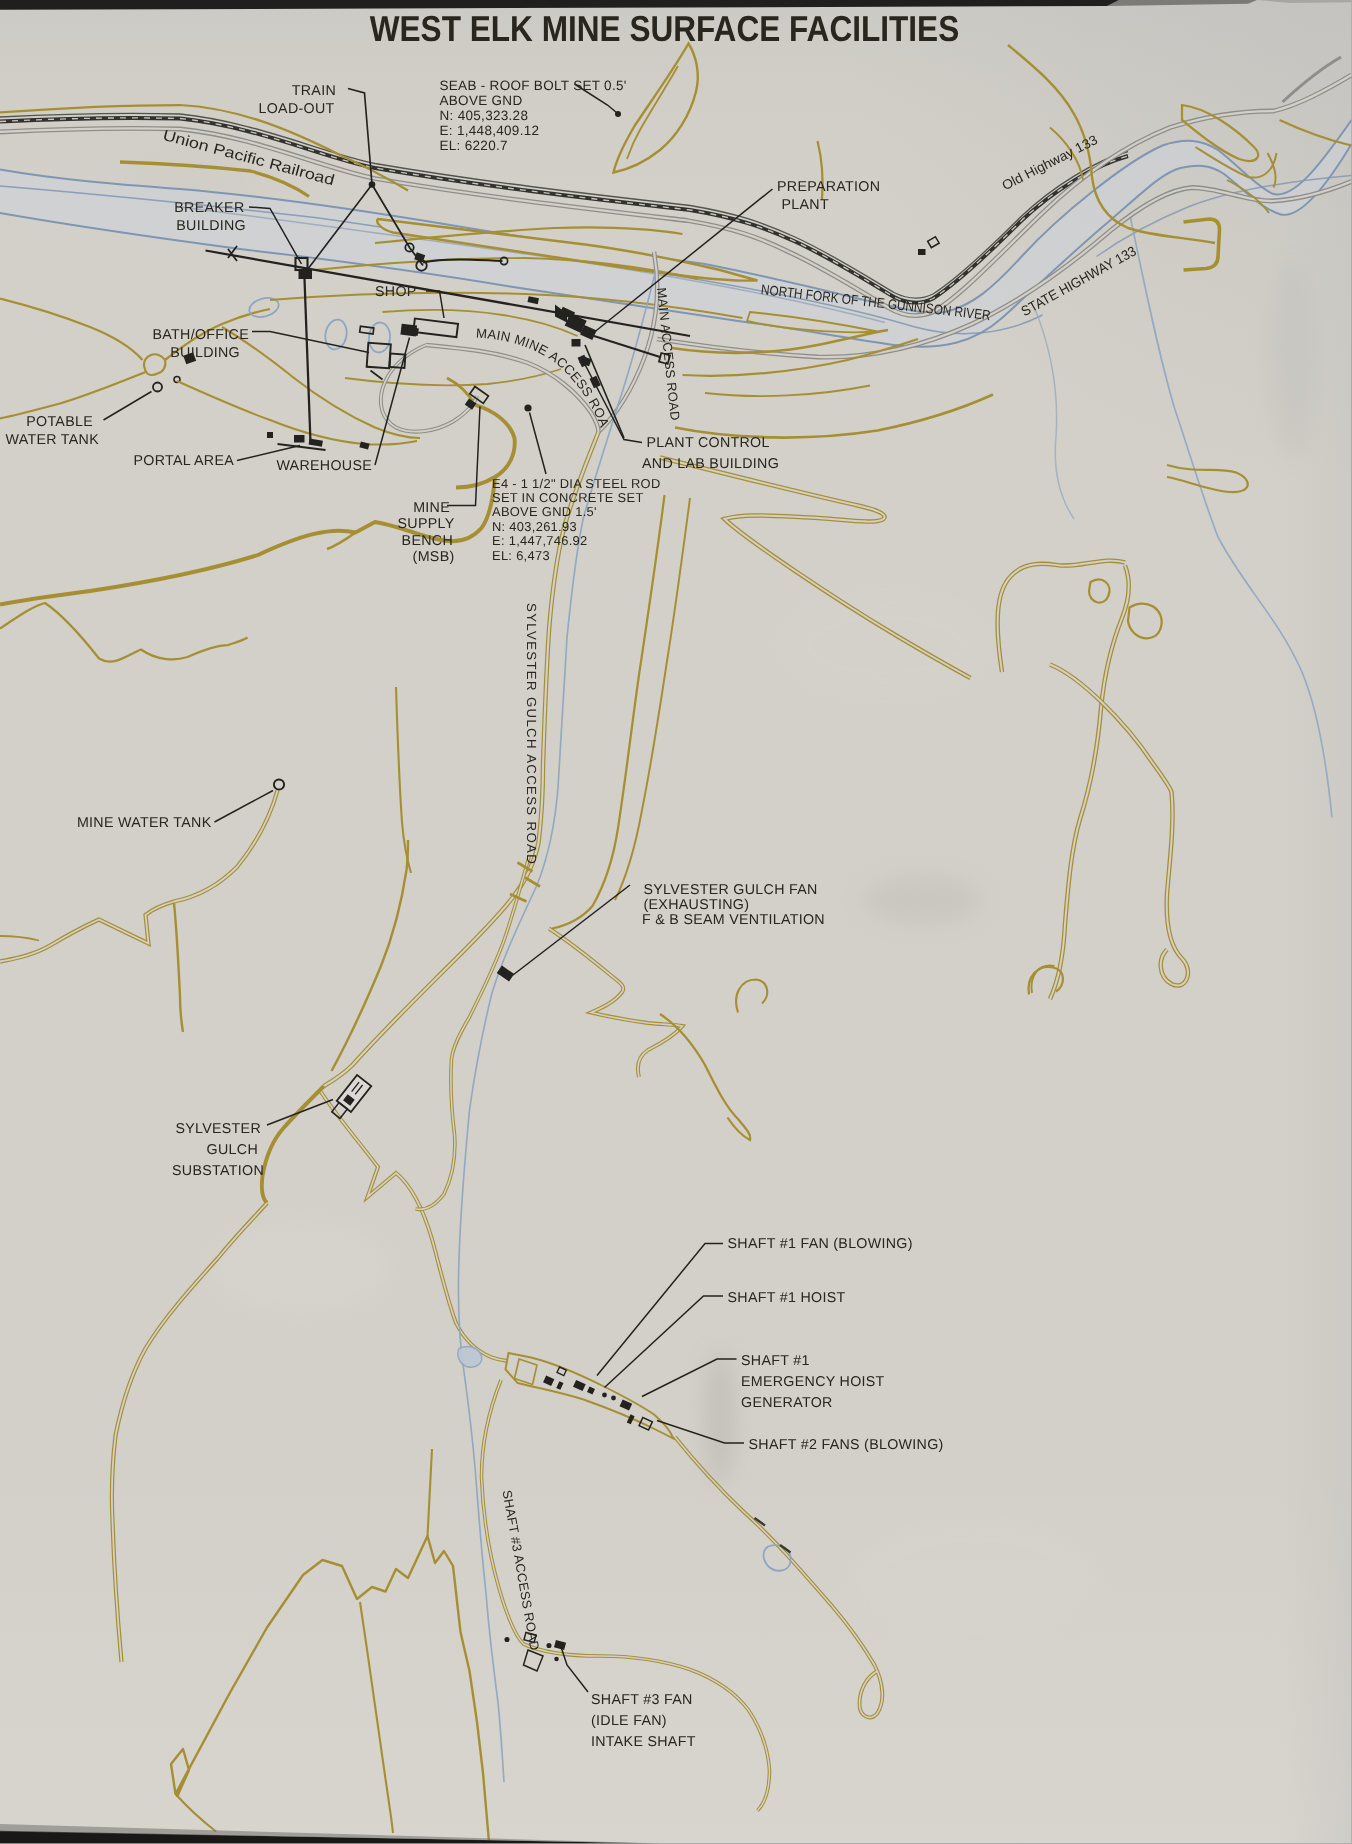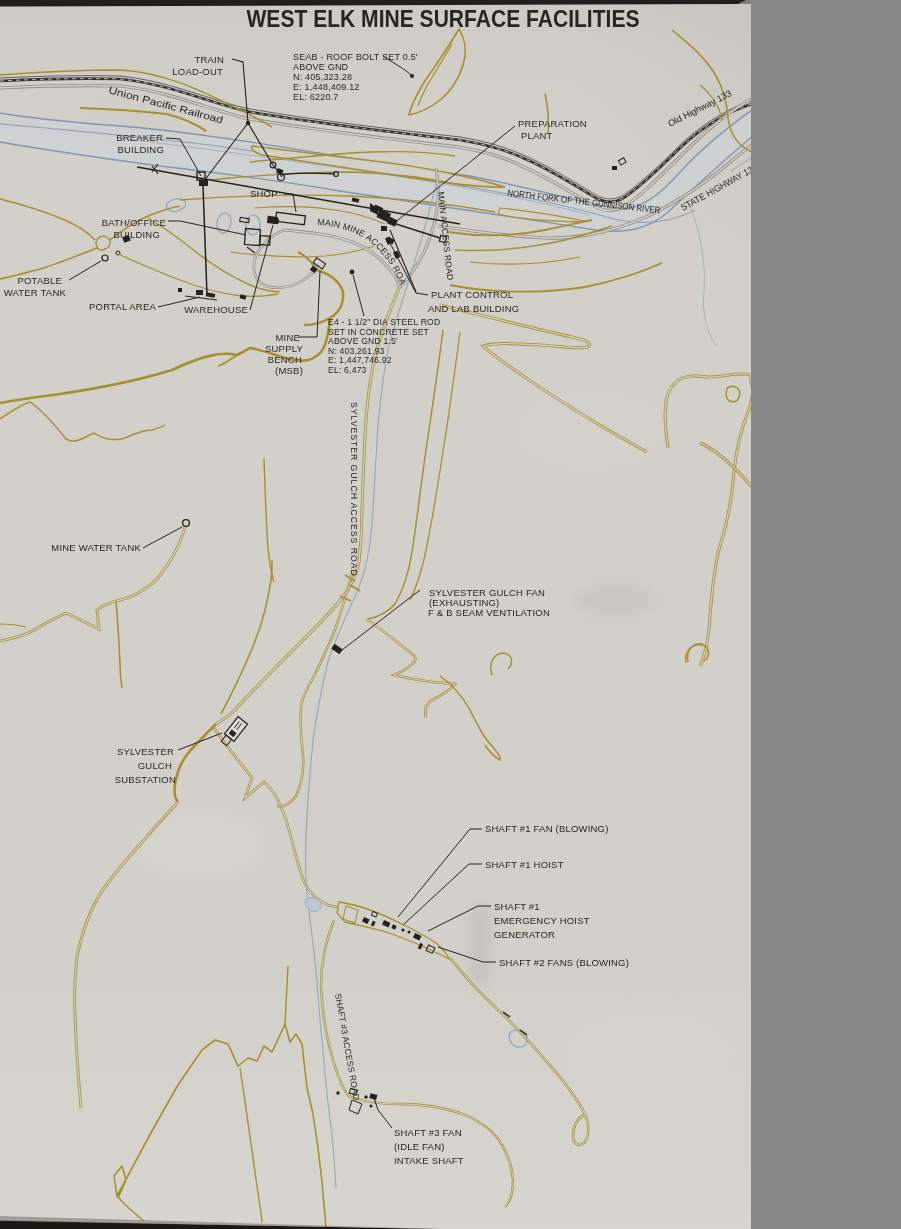--- a/index.html
+++ b/index.html
@@ -1,16 +1,16 @@
 <!DOCTYPE html>
 <html><head>
 <meta charset="utf-8">
 <style>
 html,body{margin:0;padding:0;background:#888;}
-#page{position:relative;width:751px;height:1229px;overflow:hidden;font-family:"Liberation Sans",sans-serif;}
+#page{position:relative;width:901px;height:1229px;overflow:hidden;font-family:"Liberation Sans",sans-serif;}
 svg{display:block;}
 text{font-family:"Liberation Sans",sans-serif;fill:#28261f;}
 </style>
 </head>
 <body>
 <div id="page">
 <svg width="901" height="1229" viewBox="0 0 901 1229">
 <defs>
 <linearGradient id="topg" x1="0" y1="0" x2="0" y2="1">
 <stop offset="0" stop-color="#c8c6c2"></stop>

